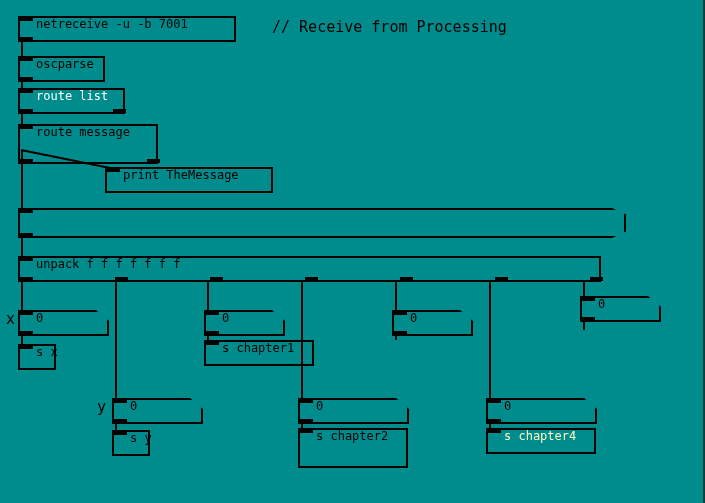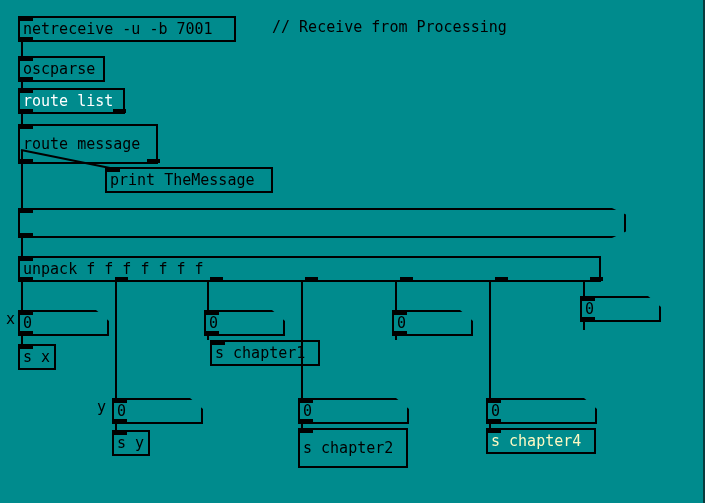--- a/index.html
+++ b/index.html
@@ -32,26 +32,26 @@
     pointer-events: none;
   }
 
   
   .obj, .msg, .num {
     position: absolute;
     box-sizing: border-box;
     border: 2px solid #000000;
     background: transparent;
     color: #000000;
-    font-size: 15px;
+    font-size: 12px;
     line-height: 1;
     white-space: pre;
     display: flex;
-    align-items: center;
-    padding-left: 3px;
+    align-items: flex-start;
+    padding-left: 16px;
     letter-spacing: 0px;
   }
   .obj { border-radius: 0; }
 
   
   .msg {
     border-right: none;
     background: transparent;
   }
   .msg::after {
@@ -132,21 +132,21 @@
     <svg class="wire-diag" width="705" height="503">
       <line x1="21" y1="150" x2="110" y2="168" stroke="#000000" stroke-width="2"></line>
     </svg>
     <div class="obj" style="left: 18px; top: 16px; width: 218px; height: 26px; border-color: rgb(0, 0, 0); color: rgb(0, 0, 0);"><span>netreceive -u -b 7001</span><div class="nub in" style="left: 0px; background: rgb(0, 0, 0);"></div><div class="nub out" style="left: 0px; background: rgb(0, 0, 0);"></div></div>
     <div class="obj" style="left: 18px; top: 56px; width: 87px; height: 26px; border-color: rgb(0, 0, 0); color: rgb(0, 0, 0);"><span>oscparse</span><div class="nub in" style="left: 0px; background: rgb(0, 0, 0);"></div><div class="nub out" style="left: 0px; background: rgb(0, 0, 0);"></div></div>
     <div class="obj" style="left: 18px; top: 88px; width: 107px; height: 26px; border-color: rgb(0, 0, 0); color: #ffffff;"><span>route list</span><div class="nub in" style="left: 0px; background: rgb(0, 0, 0);"></div><div class="nub out" style="left: 0px; background: rgb(0, 0, 0);"></div><div class="nub out" style="left: 93px; background: rgb(0, 0, 0);"></div></div>
     <div class="obj" style="left: 18px; top: 124px; width: 140px; height: 40px; border-color: rgb(0, 0, 0); color: rgb(0, 0, 0);"><span>route message</span><div class="nub in" style="left: 0px; background: rgb(0, 0, 0);"></div><div class="nub out" style="left: 0px; background: rgb(0, 0, 0);"></div><div class="nub out" style="left: 127px; background: rgb(0, 0, 0);"></div></div>
     <div class="obj" style="left: 105px; top: 167px; width: 168px; height: 26px; border-color: rgb(0, 0, 0); color: rgb(0, 0, 0);"><span>print TheMessage</span><div class="nub in" style="left: 0px; background: rgb(0, 0, 0);"></div></div>
     <div class="obj" style="left: 18px; top: 256px; width: 583px; height: 26px; border-color: rgb(0, 0, 0); color: rgb(0, 0, 0);"><span>unpack f f f f f f f</span><div class="nub in" style="left: 0px; background: rgb(0, 0, 0);"></div><div class="nub out" style="left: 0px; background: rgb(0, 0, 0);"></div><div class="nub out" style="left: 95px; background: rgb(0, 0, 0);"></div><div class="nub out" style="left: 190px; background: rgb(0, 0, 0);"></div><div class="nub out" style="left: 285px; background: rgb(0, 0, 0);"></div><div class="nub out" style="left: 380px; background: rgb(0, 0, 0);"></div><div class="nub out" style="left: 475px; background: rgb(0, 0, 0);"></div><div class="nub out" style="left: 570px; background: rgb(0, 0, 0);"></div></div>
     <div class="obj" style="left: 18px; top: 344px; width: 38px; height: 26px; border-color: rgb(0, 0, 0); color: rgb(0, 0, 0);"><span>s x</span><div class="nub in" style="left: 0px; background: rgb(0, 0, 0);"></div></div>
-    <div class="obj" style="left: 204px; top: 340px; width: 110px; height: 26px; border-color: rgb(0, 0, 0); color: rgb(0, 0, 0); margin-left: 6px;"><span>s chapter1</span><div class="nub in" style="left: 0px; background: rgb(0, 0, 0);"></div></div>
+    <div class="obj" style="left: 204px; top: 340px; width: 110px; height: 26px; border-color: rgb(0, 0, 0); color: rgb(0, 0, 0);"><span>s chapter1</span><div class="nub in" style="left: 0px; background: rgb(0, 0, 0);"></div></div>
     <div class="obj" style="left: 112px; top: 430px; width: 38px; height: 26px; border-color: rgb(0, 0, 0); color: rgb(0, 0, 0);"><span>s y</span><div class="nub in" style="left: 0px; background: rgb(0, 0, 0);"></div></div>
     <div class="obj" style="left: 298px; top: 428px; width: 110px; height: 40px; border-color: rgb(0, 0, 0); color: rgb(0, 0, 0);"><span>s chapter2</span><div class="nub in" style="left: 0px; background: rgb(0, 0, 0);"></div></div>
     <div class="obj" style="left: 486px; top: 428px; width: 110px; height: 26px; border-color: rgb(0, 0, 0); color: #fef9c3;"><span>s chapter4</span><div class="nub in" style="left: 0px; background: rgb(0, 0, 0);"></div></div>
     <div class="msg" style="left: 18px; top: 208px; width: 594px; height: 30px; border-color: rgb(0, 0, 0); color: rgb(0, 0, 0);"><span></span><div class="nub in" style="left: 0px; background: rgb(0, 0, 0);"></div><div class="nub out" style="left: 0px; background: rgb(0, 0, 0);"></div></div>
     <div class="num" style="left: 18px; top: 310px; width: 78px; height: 26px; border-color: rgb(0, 0, 0); color: rgb(0, 0, 0);"><span>0</span><div class="nub in" style="left: 0px; background: rgb(0, 0, 0);"></div><div class="nub out" style="left: 0px; background: rgb(0, 0, 0);"></div></div>
     <div class="num" style="left: 204px; top: 310px; width: 68px; height: 26px; border-color: rgb(0, 0, 0); color: rgb(0, 0, 0);"><span>0</span><div class="nub in" style="left: 0px; background: rgb(0, 0, 0);"></div><div class="nub out" style="left: 0px; background: rgb(0, 0, 0);"></div></div>
     <div class="num" style="left: 392px; top: 310px; width: 68px; height: 26px; border-color: rgb(0, 0, 0); color: rgb(0, 0, 0);"><span>0</span><div class="nub in" style="left: 0px; background: rgb(0, 0, 0);"></div><div class="nub out" style="left: 0px; background: rgb(0, 0, 0);"></div></div>
     <div class="num" style="left: 580px; top: 296px; width: 68px; height: 26px; border-color: rgb(0, 0, 0); color: rgb(0, 0, 0);"><span>0</span><div class="nub in" style="left: 0px; background: rgb(0, 0, 0);"></div><div class="nub out" style="left: 0px; background: rgb(0, 0, 0);"></div></div>
     <div class="num" style="left: 112px; top: 398px; width: 78px; height: 26px; border-color: rgb(0, 0, 0); color: rgb(0, 0, 0);"><span>0</span><div class="nub in" style="left: 0px; background: rgb(0, 0, 0);"></div><div class="nub out" style="left: 0px; background: rgb(0, 0, 0);"></div></div>
     <div class="num" style="left: 298px; top: 398px; width: 98px; height: 26px; border-color: rgb(0, 0, 0); color: rgb(0, 0, 0);"><span>0</span><div class="nub in" style="left: 0px; background: rgb(0, 0, 0);"></div><div class="nub out" style="left: 0px; background: rgb(0, 0, 0);"></div></div>

